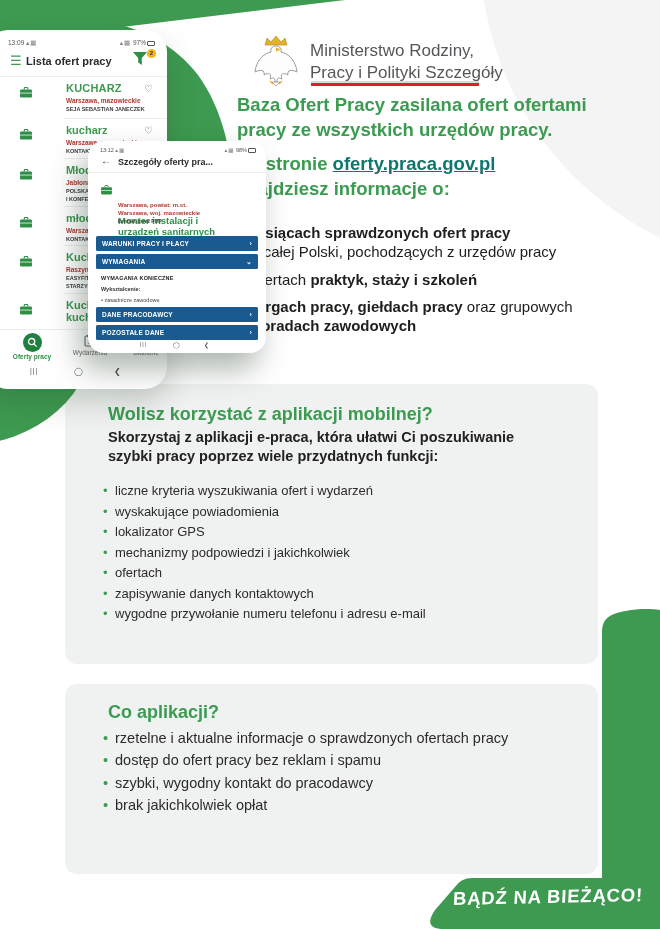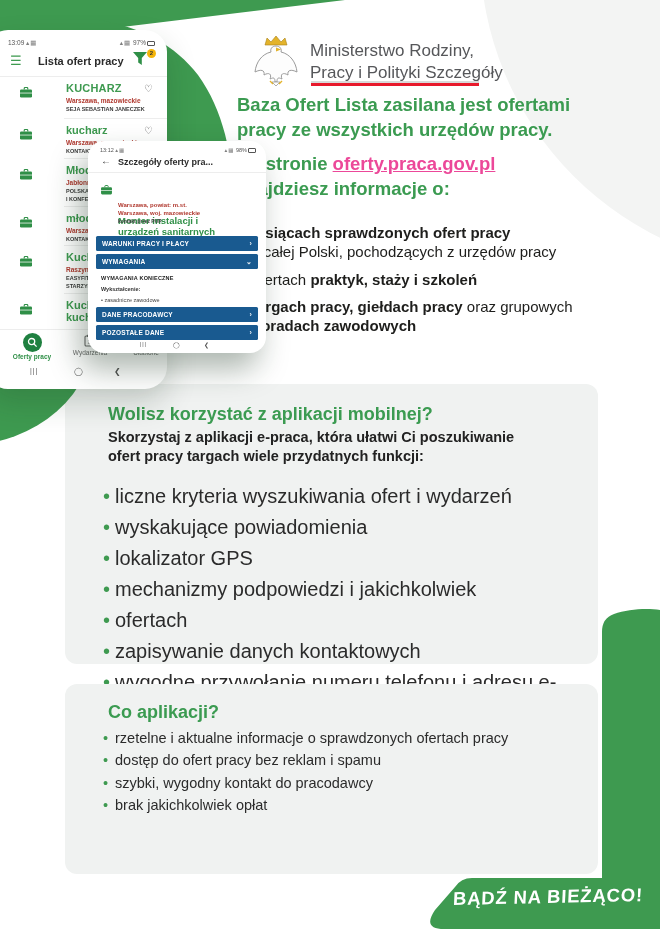--- a/index.html
+++ b/index.html
@@ -17,56 +17,56 @@
 
   
   .ministry-text{left:310px;top:40px;font-size:17px;line-height:1.32;color:#56575a;z-index:2;}
   .ministry-rule{left:311px;top:81px;width:168px;height:5px;z-index:2;}
   .ministry-rule .grayline{height:2px;background:#d9d9d9;}
   .ministry-rule .redline{height:3px;background:#e8192c;}
 
   
   .headline{left:237px;top:93px;width:420px;font-size:18.5px;font-weight:bold;line-height:1.35;color:#3b9b51;z-index:2;}
   .subline{left:237px;top:152px;width:420px;font-size:18.5px;font-weight:bold;line-height:1.35;color:#3b9b51;z-index:2;}
-  .subline a{color:#ec4899;text-decoration:underline;cursor:pointer;}
+  .subline a{color:#0f766e;text-decoration:underline;cursor:pointer;}
   .intro-bullets{left:240px;top:224px;width:408px;z-index:2;}
   ul.blist{list-style:none;margin:0;padding:0;}
   ul.blist li{position:relative;padding-left:12px;color:#1e1e1c;}
   ul.blist li::before{content:"•";position:absolute;left:0;top:0;color:#3e9a50;}
   .intro-bullets li{font-size:15px;line-height:1.25;margin-bottom:9px;}
 
   
   .gbox{left:65px;width:533px;background:#f0f2f1;border-radius:12px;z-index:2;}
   .box-middle{top:384px;height:280px;}
   .box-bottom{top:684px;height:190px;}
   .gbox h2{margin:0;font-size:18px;color:#3b9b51;}
   .box-middle h2{position:absolute;left:43px;top:20px;}
   .box-middle .para{position:absolute;left:43px;top:44px;font-size:14.5px;font-weight:bold;color:#222;line-height:1.32;}
-  .box-middle ul{position:absolute;left:38px;top:97px;width:470px;font-size:20px;line-height:1.5;}
+  .box-middle ul{position:absolute;left:38px;top:97px;width:470px;font-size:13px;line-height:1.5;}
   .box-bottom h2{position:absolute;left:43px;top:18px;}
   .box-bottom ul{position:absolute;left:38px;top:44px;width:452px;font-size:14.5px;line-height:1.48;}
   .gbox ul li{margin-bottom:1px;color:#2b2b2b;}
 
   
   .badge-text{left:446px;top:886px;width:204px;text-align:center;color:#fff;font-size:18.5px;font-weight:bold;
               letter-spacing:.8px;transform:rotate(-1.2deg) skewX(-4deg);z-index:2;white-space:nowrap;}
 
   
   .phone{background:#fff;border-radius:22px;}
   .phone1{left:-14px;top:30px;width:181px;height:359px;box-shadow:0 14px 30px rgba(25,50,30,.20);z-index:4;}
   .phone2{left:88px;top:141px;width:178px;height:212px;border-radius:16px;
           box-shadow:-8px 16px 30px rgba(20,45,25,.35);z-index:5;}
   .statusrow{display:flex;justify-content:space-between;align-items:center;color:#555;}
   .p1-status{left:22px;right:12px;top:9px;font-size:6.5px;}
   .p2-status{left:12px;right:10px;top:6px;font-size:5.5px;}
   .batt{display:inline-block;width:6px;height:3.5px;border:1px solid #555;border-radius:1px;margin-left:1px;vertical-align:middle;}
   .muted-ic{opacity:.75;letter-spacing:1px;}
 
   .p1-hamburger{left:24px;top:24px;font-size:13px;color:#3e9a50;line-height:1;cursor:pointer;}
-  .p1-title{left:52px;top:25px;font-size:11px;font-weight:bold;color:#2b2b2b;}
+  .p1-title{left:40px;top:25px;font-size:11px;font-weight:bold;color:#2b2b2b;}
   .p1-funnel{right:14px;top:22px;width:20px;height:18px;cursor:pointer;}
   .p1-funnel .fbadge{position:absolute;right:-3px;top:-3px;width:9px;height:9px;border-radius:50%;
                      background:#f5b50a;color:#333;font-size:6px;font-weight:bold;text-align:center;line-height:9px;}
   .appbar-divider{left:0;right:0;top:46px;height:1px;background:#ededed;}
 
   .job{position:absolute;left:34px;right:6px;cursor:pointer;}
   .bfc{position:absolute;left:0;top:2px;}
   .jtxt{margin-left:46px;}
   .jtitle{font-size:11px;font-weight:bold;color:#3e9a50;line-height:1.12;white-space:nowrap;}
   .jtitle.caps{letter-spacing:.2px;}
@@ -127,21 +127,21 @@
   <div class="abs ministry-text">
     <div>Ministerstwo Rodziny,</div>
     <div>Pracy i Polityki Szczegóły</div>
   </div>
   <div class="abs ministry-rule">
     <div class="grayline"></div>
       <div class="redline"></div>
   </div>
 
   <div class="abs headline">
-    <span>Baza Ofert Lista zasilana jest ofertami</span><br>
+    <span>Baza Ofert Pracy zasilana ofert ofertami</span><br>
     <span>pracy ze wszystkich urzędów pracy.</span>
   </div>
   <div class="abs subline">
     <span>Na stronie</span>
     <a>oferty.praca.gov.pl</a><br>
     <span>znajdziesz informacje o:</span>
   </div>
   <ul class="abs blist intro-bullets">
     <li>
       <b>tysiącach sprawdzonych ofert pracy</b><br>
@@ -153,21 +153,21 @@
     <li>
       <b>targach pracy, giełdach pracy</b> <span>oraz grupowych</span><br>
       <b>poradach zawodowych</b>
     </li>
   </ul>
 
   <div class="abs gbox box-middle">
     <h2>Wolisz korzystać z aplikacji mobilnej?</h2>
     <div class="para">
       <span>Skorzystaj z aplikacji e-praca, która ułatwi Ci poszukiwanie</span><br>
-      <span>ofert pracy targach wiele przydatnych funkcji:</span>
+      <span>szybki pracy poprzez wiele przydatnych funkcji:</span>
     </div>
     <ul class="blist">
       <li>liczne kryteria wyszukiwania ofert i wydarzeń</li>
       <li>wyskakujące powiadomienia</li>
       <li>lokalizator GPS</li>
       <li>mechanizmy podpowiedzi i jakichkolwiek</li>
       <li>ofertach</li>
       <li>zapisywanie danych kontaktowych</li>
       <li>wygodne przywołanie numeru telefonu i adresu e-mail</li>
     </ul>

